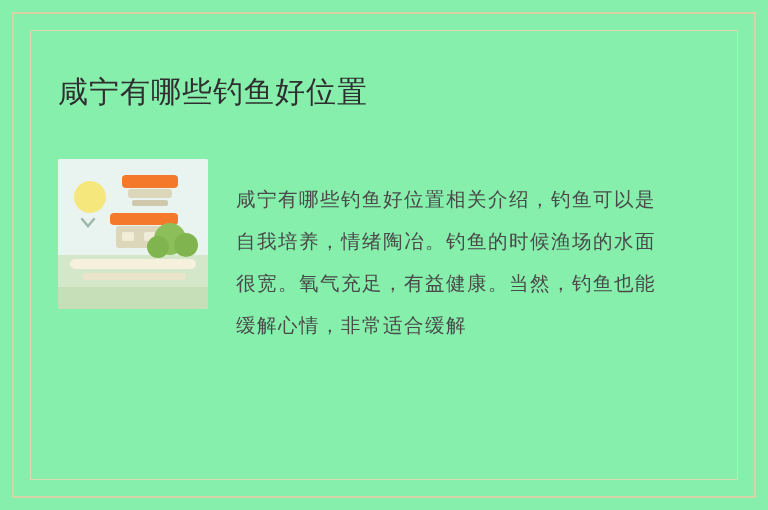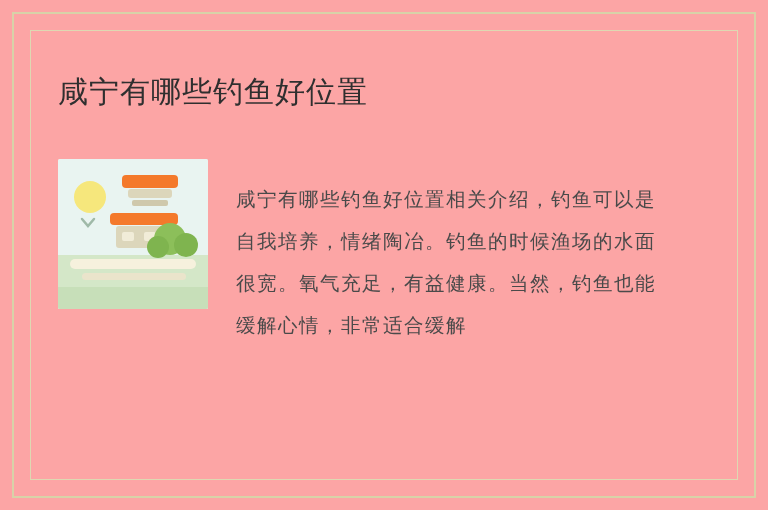--- a/index.html
+++ b/index.html
@@ -10,21 +10,21 @@
     width: 768px;
     height: 510px;
     background: #fbf8e8;
     font-family: "Liberation Sans", sans-serif;
     overflow: hidden;
   }
   .page {
     position: relative;
     width: 768px;
     height: 510px;
-    background: #fca5a5;
+    background: #86efac;
     box-sizing: border-box;
     padding: 22px;
   }
   .outer-border {
     position: absolute;
     left: 12px;
     top: 12px;
     right: 12px;
     bottom: 12px;
     border: 2px solid #d8d2a8;

